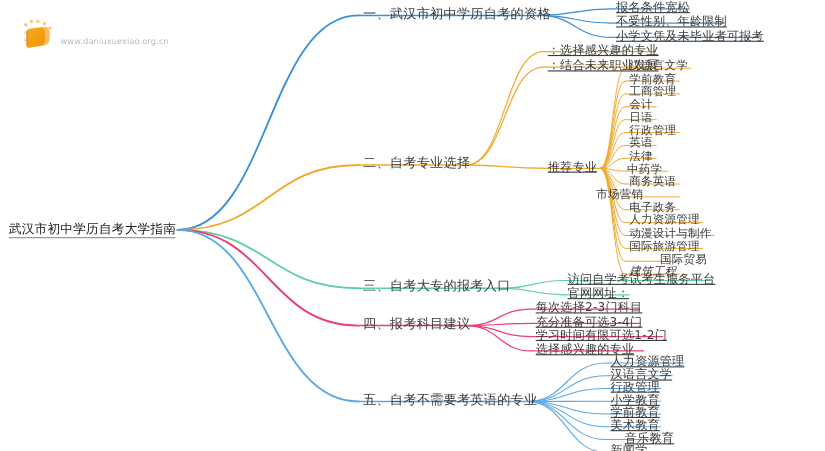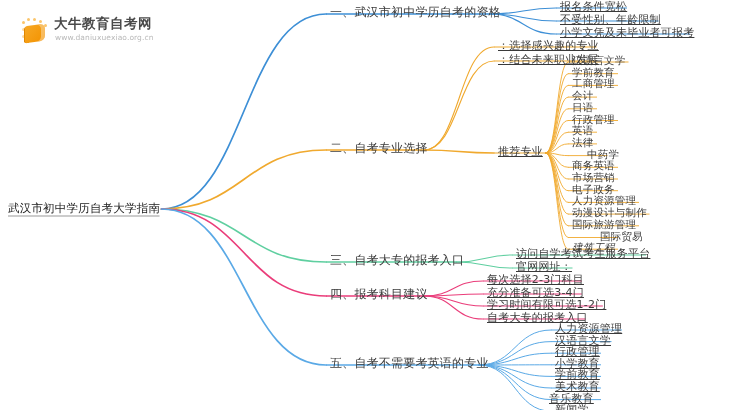--- a/index.html
+++ b/index.html
@@ -112,21 +112,20 @@
       <div class="dot" style="left:0px;  top:3px;  width:3px; height:3px;"></div>
       <div class="dot" style="left:5px;  top:0px;  width:3px; height:3px;"></div>
       <div class="dot" style="left:11px; top:0px;  width:3px; height:3px;"></div>
       <div class="dot" style="left:17px; top:2px;  width:3px; height:3px;"></div>
       <div class="dot" style="left:22px; top:6px;  width:3px; height:3px;"></div>
       <div class="dot" style="left:0px;  top:10px; width:3px; height:3px; background:#fdd9a0;"></div>
       <div class="dot" style="left:0px;  top:17px; width:3px; height:3px; background:#fdd9a0;"></div>
       <div class="bk-spine"></div>
       <div class="bk-shape"></div>
     </div>
-    <div class="logo-text">大牛教育自考网</div>
     <div class="logo-url">www.daniuxuexiao.org.cn</div>
   </div>
 
   <svg class="links" viewBox="0 0 750 410">
       <path d="M8,216 L159.5,216" fill="none" stroke="#9a9a9a" stroke-width="1.1"></path>
       <path d="M161.5,209 C243.75,209 243.75,14 326,14" fill="none" stroke="#3d8fd6" stroke-width="1.7" stroke-linecap="round"></path>
       <path d="M326,14 L490,14" fill="none" stroke="#3d8fd6" stroke-width="1.4"></path>
       <path d="M490,14 C523,14 523,8 556,8" fill="none" stroke="#3d8fd6" stroke-width="1.1" stroke-linecap="round"></path>
       <path d="M556,8 L627,8" fill="none" stroke="#3d8fd6" stroke-width="1.1"></path>
       <path d="M490,14 C523,14 523,21 556,21" fill="none" stroke="#3d8fd6" stroke-width="1.1" stroke-linecap="round"></path>
@@ -222,40 +221,40 @@
       <div class="node lvl2" style="left: 498px; top: 53px;">：结合未来职业发展</div>
       <div class="node lvl2" style="left: 498px; top: 145px;">推荐专业</div>
       <div class="node lvl3" style="left: 572px; top: 54px;">汉语言文学</div>
       <div class="node lvl3" style="left: 572px; top: 65.7px;">学前教育</div>
       <div class="node lvl3" style="left: 572px; top: 77.4px;">工商管理</div>
       <div class="node lvl3" style="left: 572px; top: 89.1px;">会计</div>
       <div class="node lvl3" style="left: 572px; top: 100.8px;">日语</div>
       <div class="node lvl3" style="left: 572px; top: 112.5px;">行政管理</div>
       <div class="node lvl3" style="left: 572px; top: 124.2px;">英语</div>
       <div class="node lvl3" style="left: 572px; top: 135.9px;">法律</div>
-      <div class="node lvl3" style="left: 587px; top: 147.6px;">中药学</div>
+      <div class="node lvl3" style="left: 570px; top: 147.6px;">中药学</div>
       <div class="node lvl3" style="left: 572px; top: 159.3px;">商务英语</div>
-      <div class="node lvl3" style="left: 572px; top: 171px;">市场营销</div>
+      <div class="node lvl3" style="left: 542px; top: 171px;">市场营销</div>
       <div class="node lvl3" style="left: 572px; top: 182.7px;">电子政务</div>
       <div class="node lvl3" style="left: 572px; top: 194.4px;">人力资源管理</div>
       <div class="node lvl3" style="left: 572px; top: 206.1px;">动漫设计与制作</div>
       <div class="node lvl3" style="left: 572px; top: 217.8px;">国际旅游管理</div>
       <div class="node lvl3" style="left: 600px; top: 229.5px;">国际贸易</div>
       <div class="node lvl3" style="left: 572px; top: 241.2px; font-style: italic;">建筑工程</div>
       <div class="node lvl1" style="left: 330px; top: 254px;">三、自考大专的报考入口</div>
       <div class="node lvl2" style="left: 516px; top: 247px;">访问自学考试考生服务平台</div>
       <div class="node lvl2" style="left: 516px; top: 260px;">官网网址：</div>
       <div class="node lvl1" style="left: 330px; top: 288px;">四、报考科目建议</div>
       <div class="node lvl2" style="left: 487px; top: 273px;">每次选择2-3门科目</div>
       <div class="node lvl2" style="left: 487px; top: 286px;">充分准备可选3-4门</div>
       <div class="node lvl2" style="left: 487px; top: 298px;">学习时间有限可选1-2门</div>
-      <div class="node lvl2" style="left: 487px; top: 311px;">自考大专的报考入口</div>
+      <div class="node lvl2" style="left: 487px; top: 311px;">选择感兴趣的专业</div>
       <div class="node lvl1" style="left: 330px; top: 357px;">五、自考不需要考英语的专业</div>
       <div class="node lvl2" style="left: 555px; top: 322px;">人力资源管理</div>
       <div class="node lvl2" style="left: 555px; top: 333.6px;">汉语言文学</div>
       <div class="node lvl2" style="left: 555px; top: 345.2px;">行政管理</div>
       <div class="node lvl2" style="left: 555px; top: 356.8px;">小学教育</div>
       <div class="node lvl2" style="left: 555px; top: 368.4px;">学前教育</div>
       <div class="node lvl2" style="left: 555px; top: 380px;">美术教育</div>
-      <div class="node lvl2" style="left: 549px; top: 391.6px;">音乐教育</div>
+      <div class="node lvl2" style="left: 568px; top: 391.6px;">音乐教育</div>
       <div class="node lvl2" style="left: 555px; top: 403.2px;">新闻学</div>
     </div>
 </div>
 
 </body></html>

